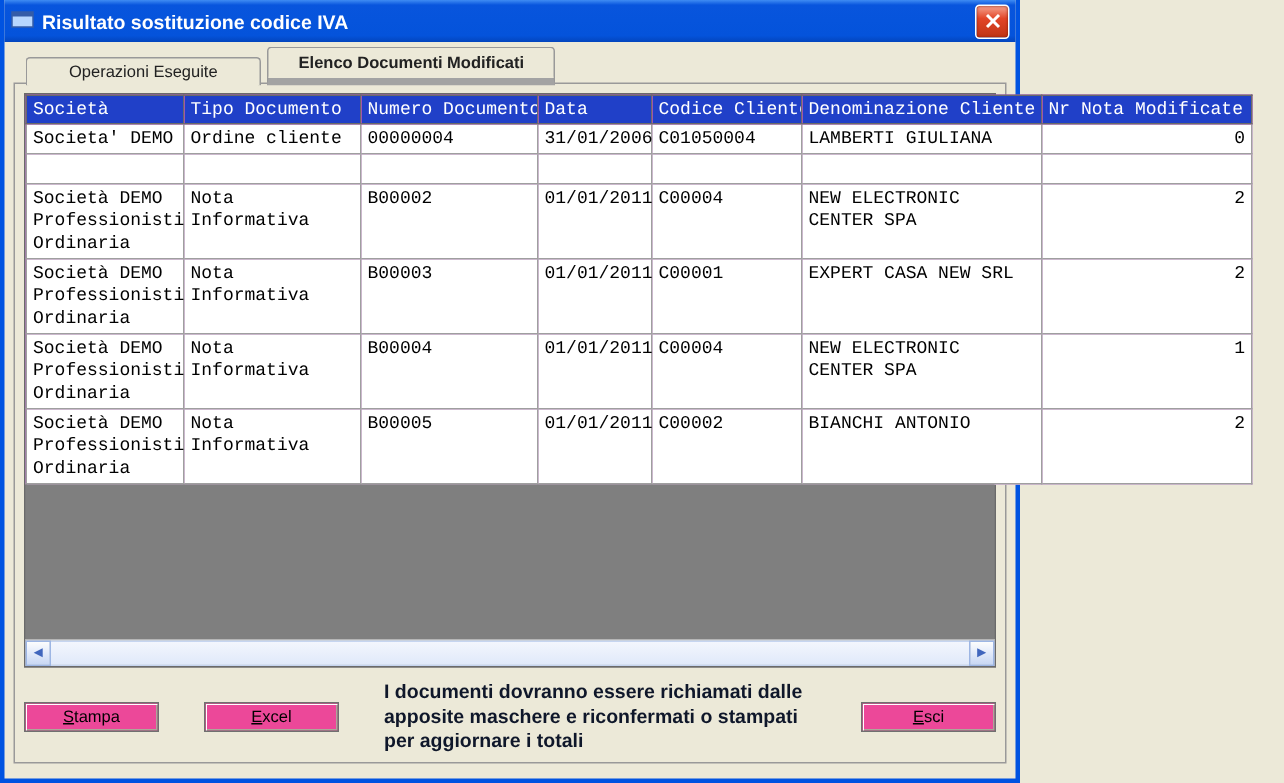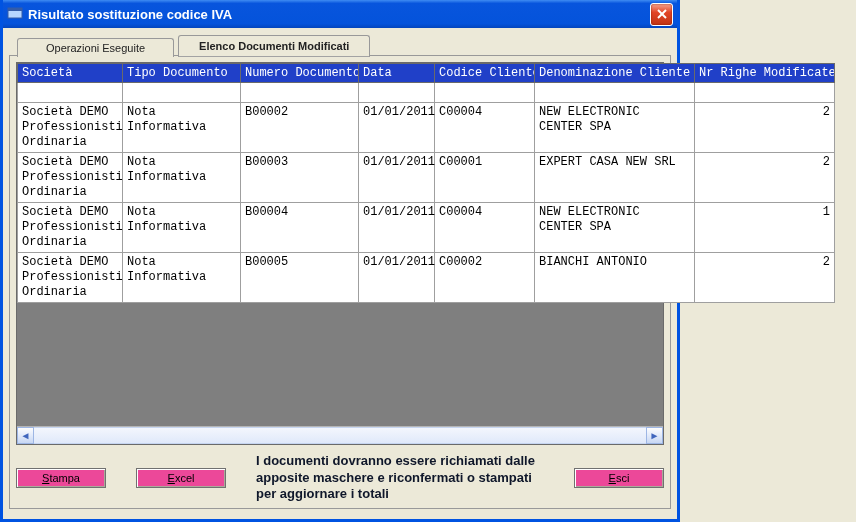--- a/index.html
+++ b/index.html
@@ -89,21 +89,21 @@
     position: relative;
     top: 1px;
     color: #222;
   }
   .tab.active {
     font-weight: bold;
     background: #ece9d8;
     padding: 4px 20px;
     top: 0;
     z-index: 2;
-    border-bottom: 1px solid #a3a3a3;
+    border-bottom: 5px solid #a3a3a3;
     margin-bottom: -1px;
     margin-top: 37px;
   }
   .tab-panel {
     border: 1px solid #999;
     background: #ece9d8;
     flex: 1;
     display: flex;
     flex-direction: column;
     box-sizing: border-box;
@@ -245,24 +245,33 @@
             <col style="width:140px">
           </colgroup>
           <thead>
             <tr>
               <th>Società</th>
               <th>Tipo Documento</th>
               <th>Numero Documento</th>
               <th>Data</th>
               <th>Codice Cliente</th>
               <th>Denominazione Cliente</th>
-              <th>Nr Righe Modificate</th>
+              <th>Nr Nota Modificate</th>
             </tr>
           </thead>
           <tbody id="grid-body">
+              <tr>
+                <td>Societa' DEMO</td>
+                <td>Ordine cliente</td>
+                <td>00000004</td>
+                <td>31/01/2006</td>
+                <td>C01050004</td>
+                <td>LAMBERTI GIULIANA</td>
+                <td class="num">0</td>
+              </tr>
               <tr>
                 <td>&nbsp;</td>
                 <td>&nbsp;</td>
                 <td>&nbsp;</td>
                 <td>&nbsp;</td>
                 <td>&nbsp;</td>
                 <td>&nbsp;</td>
                 <td class="num">&nbsp;</td>
               </tr>
               <tr>

